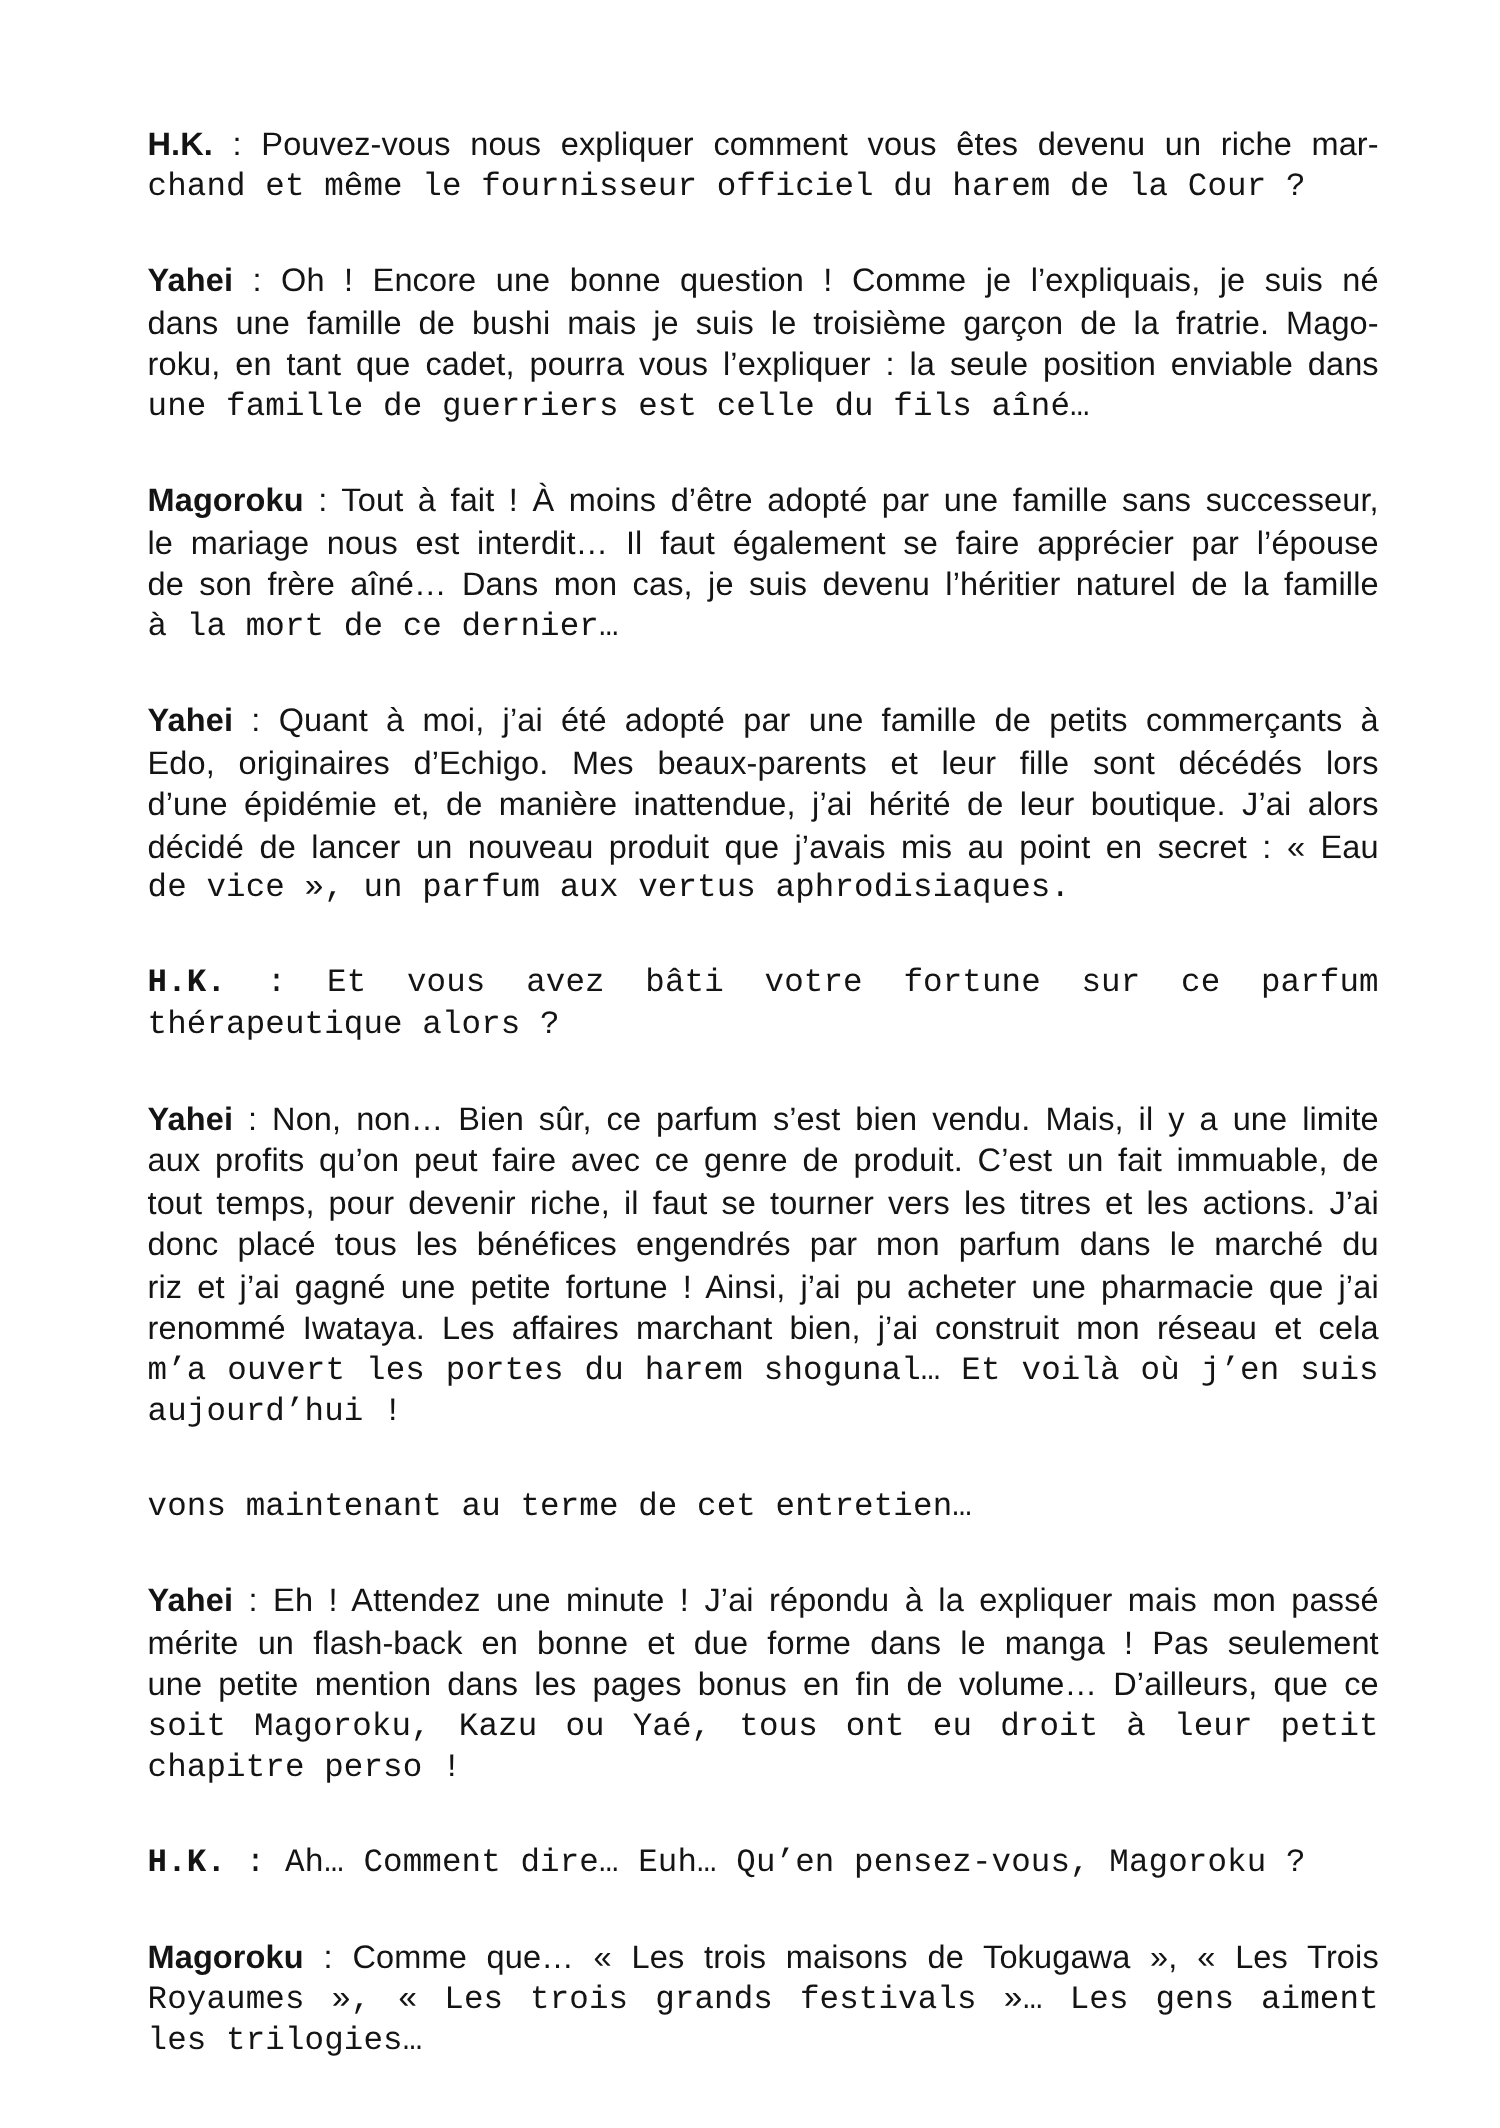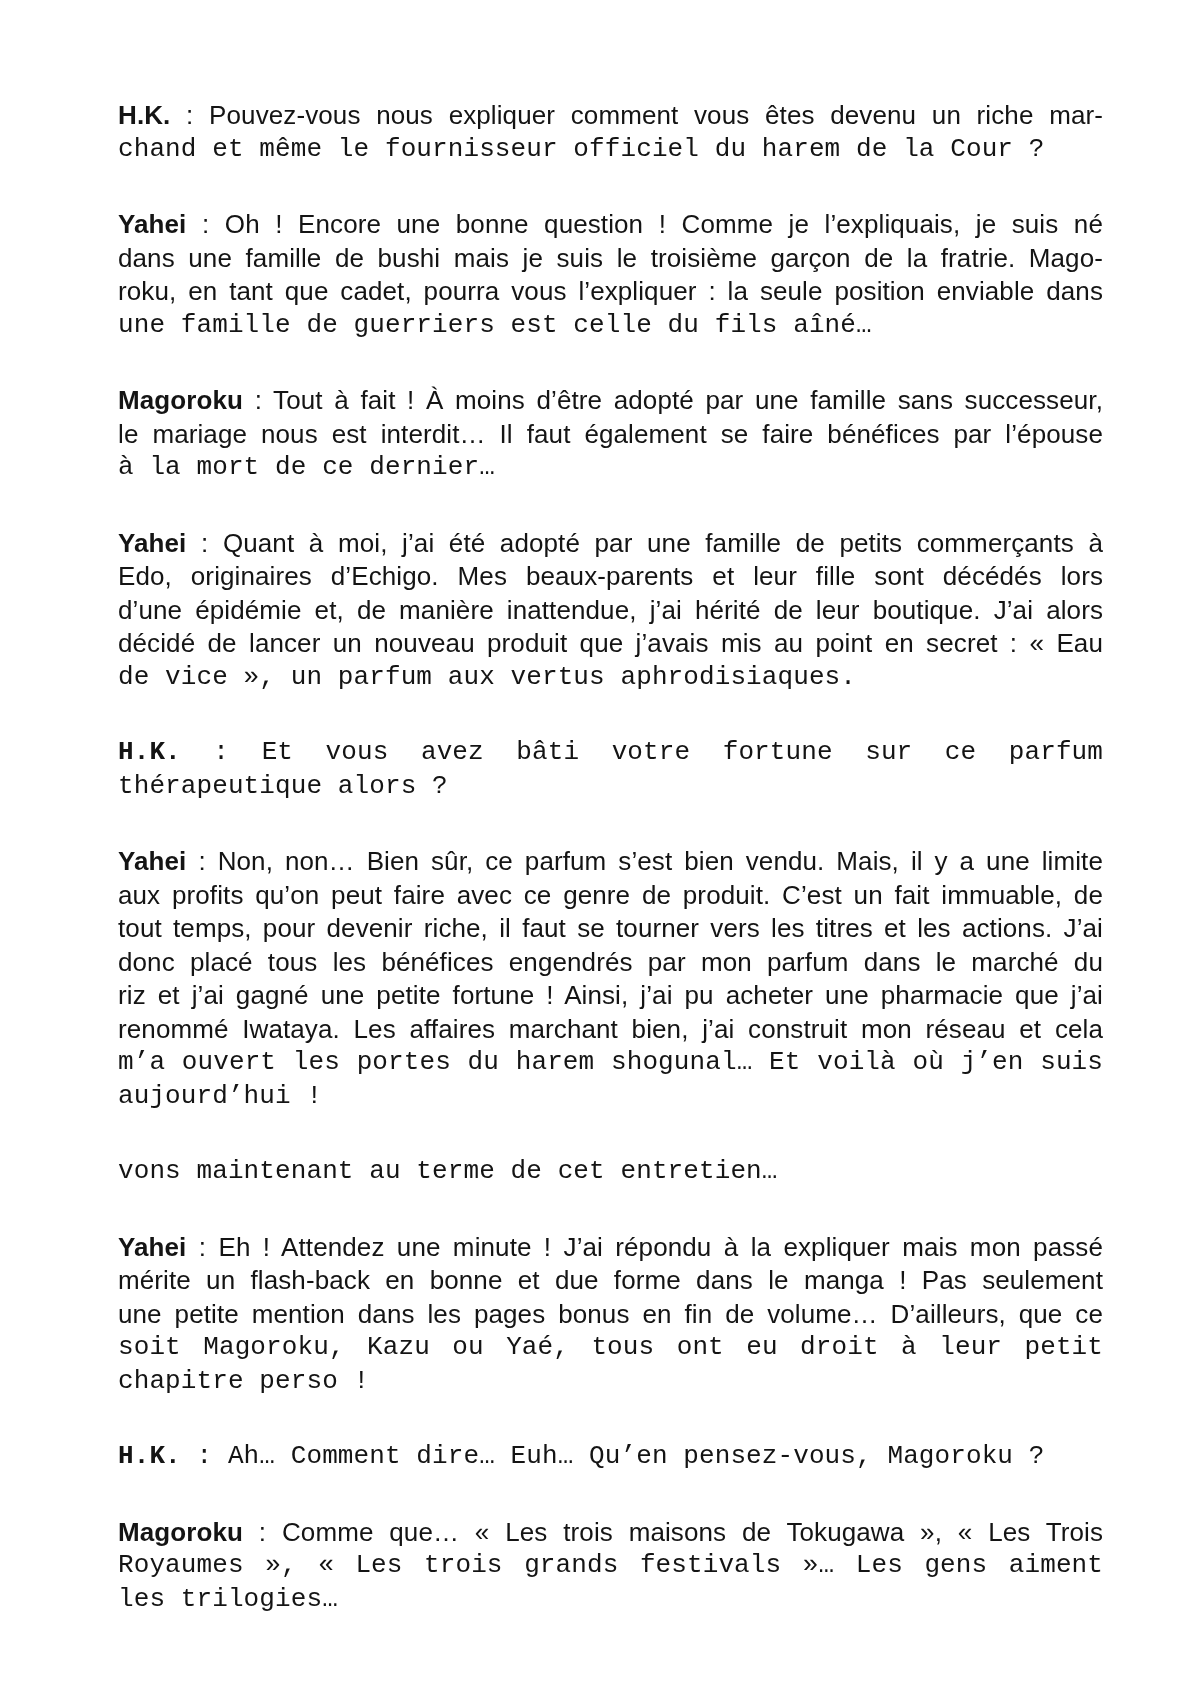--- a/index.html
+++ b/index.html
@@ -51,21 +51,22 @@
 
   <div class="para">
     <div class="line"><span class="spk">Yahei</span><span> : </span><span>Oh ! Encore une bonne question ! Comme je l’expliquais, je suis né</span></div>
     <div class="line">dans une famille de bushi mais je suis le troisième garçon de la fratrie. Mago-</div>
     <div class="line">roku, en tant que cadet, pourra vous l’expliquer : la seule position enviable dans</div>
     <div class="line last">une famille de guerriers est celle du fils aîné…</div>
   </div>
 
   <div class="para">
     <div class="line"><span class="spk">Magoroku</span><span> : </span><span>Tout à fait ! À moins d’être adopté par une famille sans successeur,</span></div>
-    <div class="line">le mariage nous est interdit… Il faut également se faire bénéfices par l’épouse</div>
+    <div class="line">le mariage nous est interdit… Il faut également se faire apprécier par l’épouse</div>
+    <div class="line">de son frère aîné… Dans mon cas, je suis devenu l’héritier naturel de la famille</div>
     <div class="line last">à la mort de ce dernier…</div>
   </div>
 
   <div class="para">
     <div class="line"><span class="spk">Yahei</span><span> : </span><span>Quant à moi, j’ai été adopté par une famille de petits commerçants à</span></div>
     <div class="line">Edo, originaires d’Echigo. Mes beaux-parents et leur fille sont décédés lors</div>
     <div class="line">d’une épidémie et, de manière inattendue, j’ai hérité de leur boutique. J’ai alors</div>
     <div class="line">décidé de lancer un nouveau produit que j’avais mis au point en secret : « Eau</div>
     <div class="line last">de vice », un parfum aux vertus aphrodisiaques.</div>
   </div>

